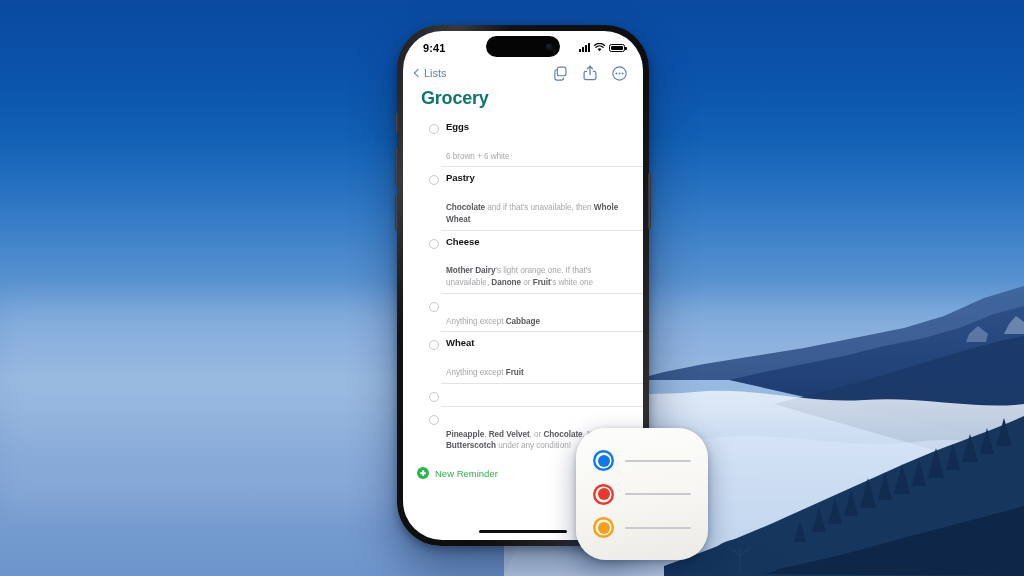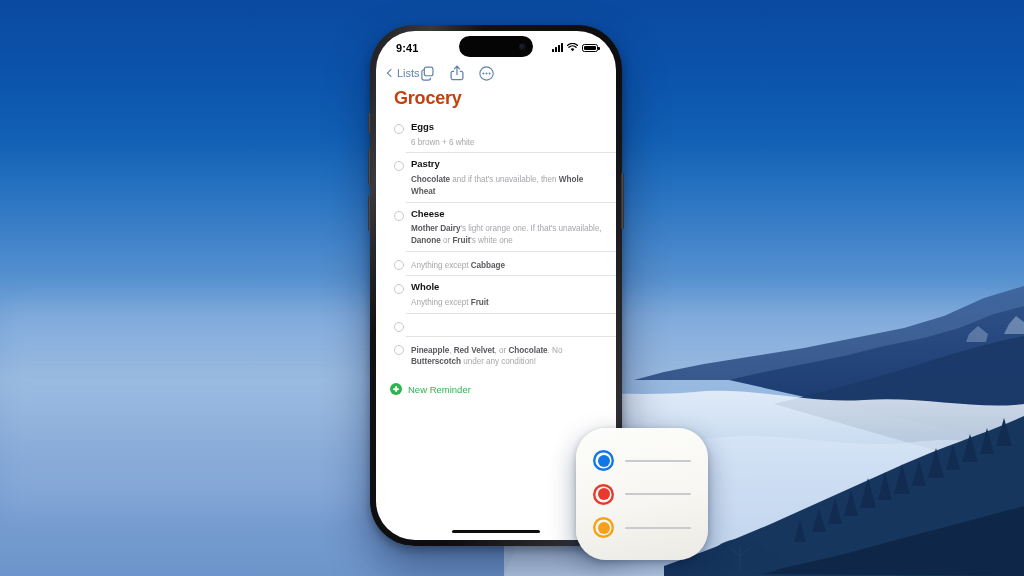--- a/index.html
+++ b/index.html
@@ -42,21 +42,21 @@
   }
   
   .cloudsea {
     position:absolute; right:0; bottom:0; width:520px; height:230px;
   }
   .treeline { position:absolute; right:0; bottom:0; width:480px; height:200px; }
 
   
   #phone {
     position:absolute;
-    left:370px; top:25px;
+    left:397px; top:25px;
     width:252px; height:521px;
     border-radius:44px;
     background:linear-gradient(110deg,#1d1d20 0%,#3a3a3e 14%,#121214 26%,#0d0d0f 60%,#2e2e32 88%,#101012 100%);
     padding:6px;
     box-shadow:0 22px 46px rgba(0,20,60,0.45), 0 4px 10px rgba(0,0,0,0.35);
   }
   
   .btn-side { position:absolute; background:linear-gradient(90deg,#2b2b2f,#4a4a50,#26262a); border-radius:2px; }
   .vol-mute { left:-2px; top:88px; width:3px; height:20px; }
   .vol-up   { left:-2px; top:124px; width:3px; height:36px; }
@@ -91,58 +91,58 @@
   .bars { display:flex; align-items:flex-end; gap:1px; height:9px; }
   .bars i { display:block; width:2px; background:#000; border-radius:0.5px; }
   .bars i:nth-child(1){height:3px}.bars i:nth-child(2){height:5px}
   .bars i:nth-child(3){height:7px}.bars i:nth-child(4){height:9px}
   .batt { width:16px; height:8px; border:1px solid #000; border-radius:2.4px; position:relative; padding:1px; }
   .batt::after{content:"";position:absolute;right:-2.6px;top:2px;width:1.4px;height:3px;background:#000;border-radius:0 1px 1px 0;}
   .batt i{display:block;width:100%;height:100%;background:#000;border-radius:1px;}
 
   
   .navbar {
-    display:flex; align-items:center; justify-content:flex-start;
+    display:flex; align-items:center; justify-content:space-between;
     padding:4px 16px 2px 12px;
   }
   .back { display:flex; align-items:center; gap:2px; cursor:pointer; }
   .back .chev {
     width:6px; height:6px; border-left:1.6px solid #5d82ab; border-bottom:1.6px solid #5d82ab;
     transform:rotate(45deg); margin-right:1px;
   }
   .back span { font-size:11px; color:#5d82ab; }
   .navicons { display:flex; align-items:center; gap:15px; }
   .navicons svg { display:block; }
 
   
   .title {
-    font-size:18px; font-weight:700; color:#c2410c;
+    font-size:18px; font-weight:700; color:#0f766e;
     padding:5px 18px 7px 18px; letter-spacing:-0.2px;
   }
 
   
-  .list { padding:0 0 0 4px; }
+  .list { padding:0 0 0 12px; }
   .row {
     display:flex; gap:7px;
     padding:5px 14px 5px 14px;
     margin-left:0;
     position:relative;
   }
   .row::after {
     content:""; position:absolute; left:26px; right:0; bottom:0;
     height:1px; background:#e3e3e5;
   }
   .row:last-child::after { display:none; }
   .circ {
     flex:0 0 auto; width:10px; height:10px; border-radius:50%;
     border:1.1px solid #c9c9cd; margin-top:3px; cursor:pointer;
   }
   .rtext { flex:1 1 auto; min-width:0; }
   .rtitle { font-size:9.5px; font-weight:700; color:#121212; line-height:1.35; letter-spacing:-0.05px;}
-  .rnote  { font-size:8.2px; color:#a7a7ac; line-height:1.42; letter-spacing:-0.05px; margin-top:3px;}
+  .rnote  { font-size:8.2px; color:#a7a7ac; line-height:1.42; letter-spacing:-0.05px; margin-top:17px;}
   .rnote b { color:#59595e; font-weight:700; }
 
   
   .newrem {
     display:flex; align-items:center; gap:6px;
     padding:10px 14px 0 14px; cursor:pointer;
   }
   .plus {
     width:12px; height:12px; border-radius:50%; background:#2eb44f;
     position:relative; flex:0 0 auto;
@@ -329,21 +329,21 @@
         </div>
         <div class="row">
           <div class="circ"></div>
           <div class="rtext">
             <div class="rnote">Anything except <b>Cabbage</b></div>
           </div>
         </div>
         <div class="row">
           <div class="circ"></div>
           <div class="rtext">
-            <div class="rtitle">Whole</div>
+            <div class="rtitle">Wheat</div>
             <div class="rnote">Anything except <b>Fruit</b></div>
           </div>
         </div>
         <div class="row">
           <div class="circ"></div>
         </div>
         <div class="row">
           <div class="circ"></div>
           <div class="rtext">
             <div class="rnote"><b>Pineapple</b>, <b>Red Velvet</b>, or <b>Chocolate</b>. No <b>Butterscotch</b> under any condition!</div>

